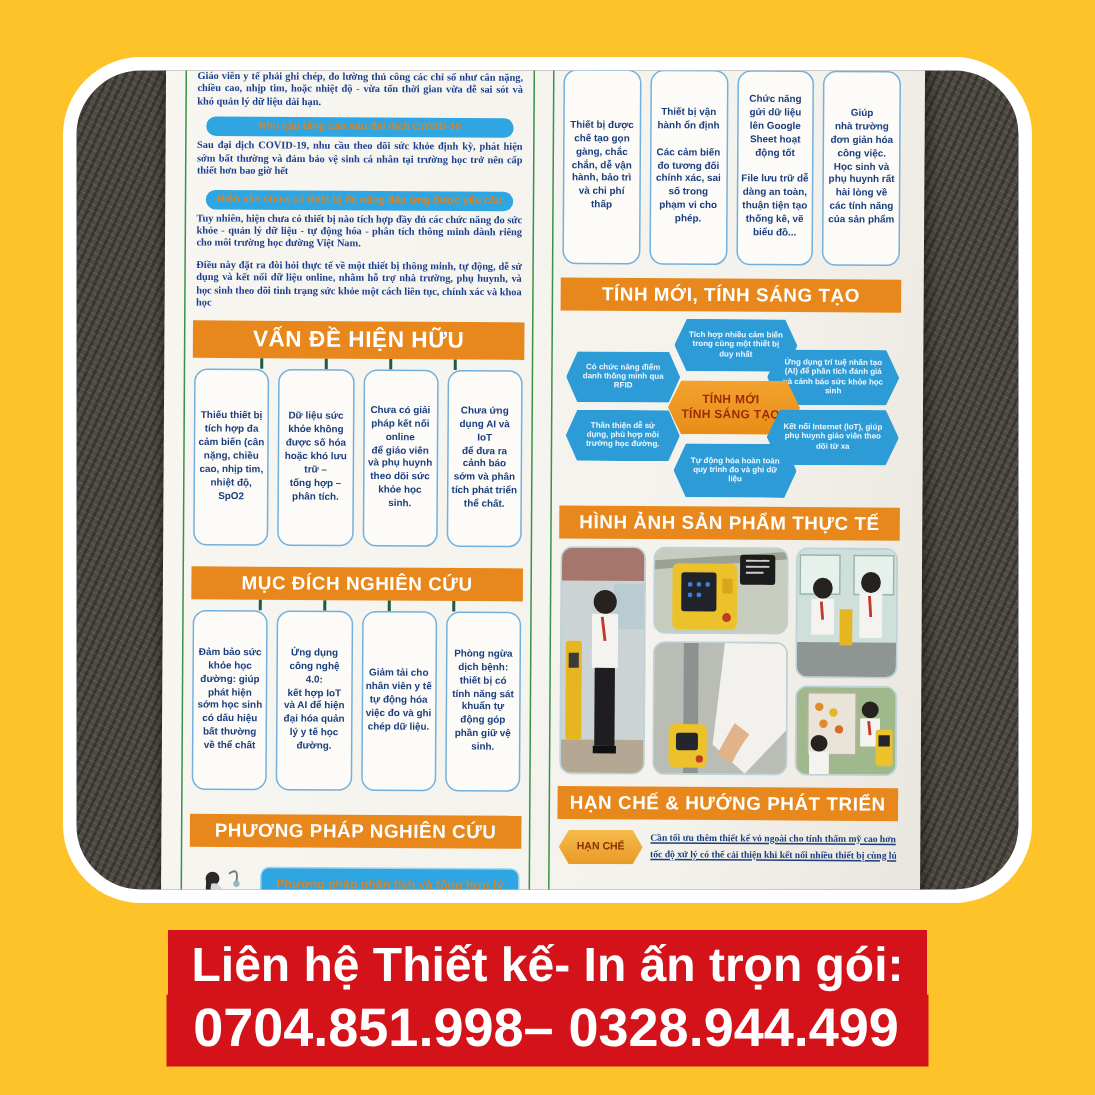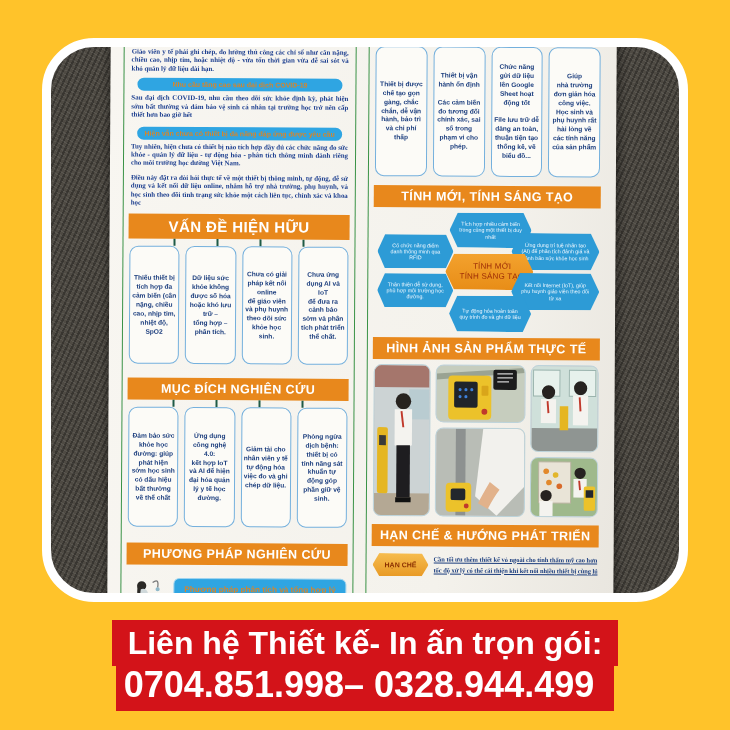--- a/index.html
+++ b/index.html
@@ -50,22 +50,22 @@
     display:flex;align-items:center;justify-content:center;padding:3px 2px;
     box-sizing:border-box;white-space:pre-line;
   }
   .row1 .pbox{height:118px;}
   .row2 .pbox{height:120px;}
   .rowr .pbox{height:130px;}
   
   .hexwrap{position:relative;height:122px;margin-top:4px;}
   .hex{
     position:absolute;clip-path:polygon(10% 0,90% 0,100% 50%,90% 100%,10% 100%,0 50%);
-    background:#2D9BD6;color:#eef7ff;font-weight:normal;font-size:5.3px;line-height:1.18;
-    display:flex;align-items:center;justify-content:flex-end;text-align:center;
+    background:#2D9BD6;color:#eef7ff;font-weight:bold;font-size:5.3px;line-height:1.18;
+    display:flex;align-items:center;justify-content:flex-start;text-align:center;
     padding:2px 9px;box-sizing:border-box;
   }
   .hex-center{
     background:linear-gradient(#f3a22e,#e88d17);color:#9C2B06;
     font-size:8px;line-height:1.25;letter-spacing:.2px;
   }
   
   .photos{display:flex;gap:5px;height:152px;margin-top:5px;padding:0 1px;}
   .pcol{display:flex;flex-direction:column;gap:5px;}
   .photo{border-radius:8px;overflow:hidden;border:1px solid #bcd3da;background:#ccc;}
@@ -89,21 +89,21 @@
     color:#D3862F;font-weight:bold;font-size:8.2px;text-align:center;
     padding:6px 2px;margin-bottom:4px;
   }
   
   .banner{position:absolute;left:0;top:620px;width:730px;text-align:center;}
   .banner-line{
     display:inline-block;background:#D31319;color:#fff;font-weight:bold;
     font-family:"Liberation Sans",sans-serif;
   }
   .bl1{font-size:32px;padding:5px 16px 4px 16px;}
-  .bl2{font-size:36px;padding:1px 20px 5px 8px;margin-top:-3px;}
+  .bl2{font-size:36px;padding:1px 20px 5px 18px;margin-top:-3px;}
 </style>
 </head>
 <body>
 
 <div class="photo-card">
   <div class="poster">
 
     <div class="col col-left">
       <div class="para cutline">y tế tại trường học hiện nay còn mang tính thủ công và thiếu tính hệ thống</div>
       <div class="para">Giáo viên y tế phải ghi chép, đo lường thủ công các chỉ số như cân nặng, chiều cao, nhịp tim, hoặc nhiệt độ - vừa tốn thời gian vừa dễ sai sót và khó quản lý dữ liệu dài hạn.</div>

